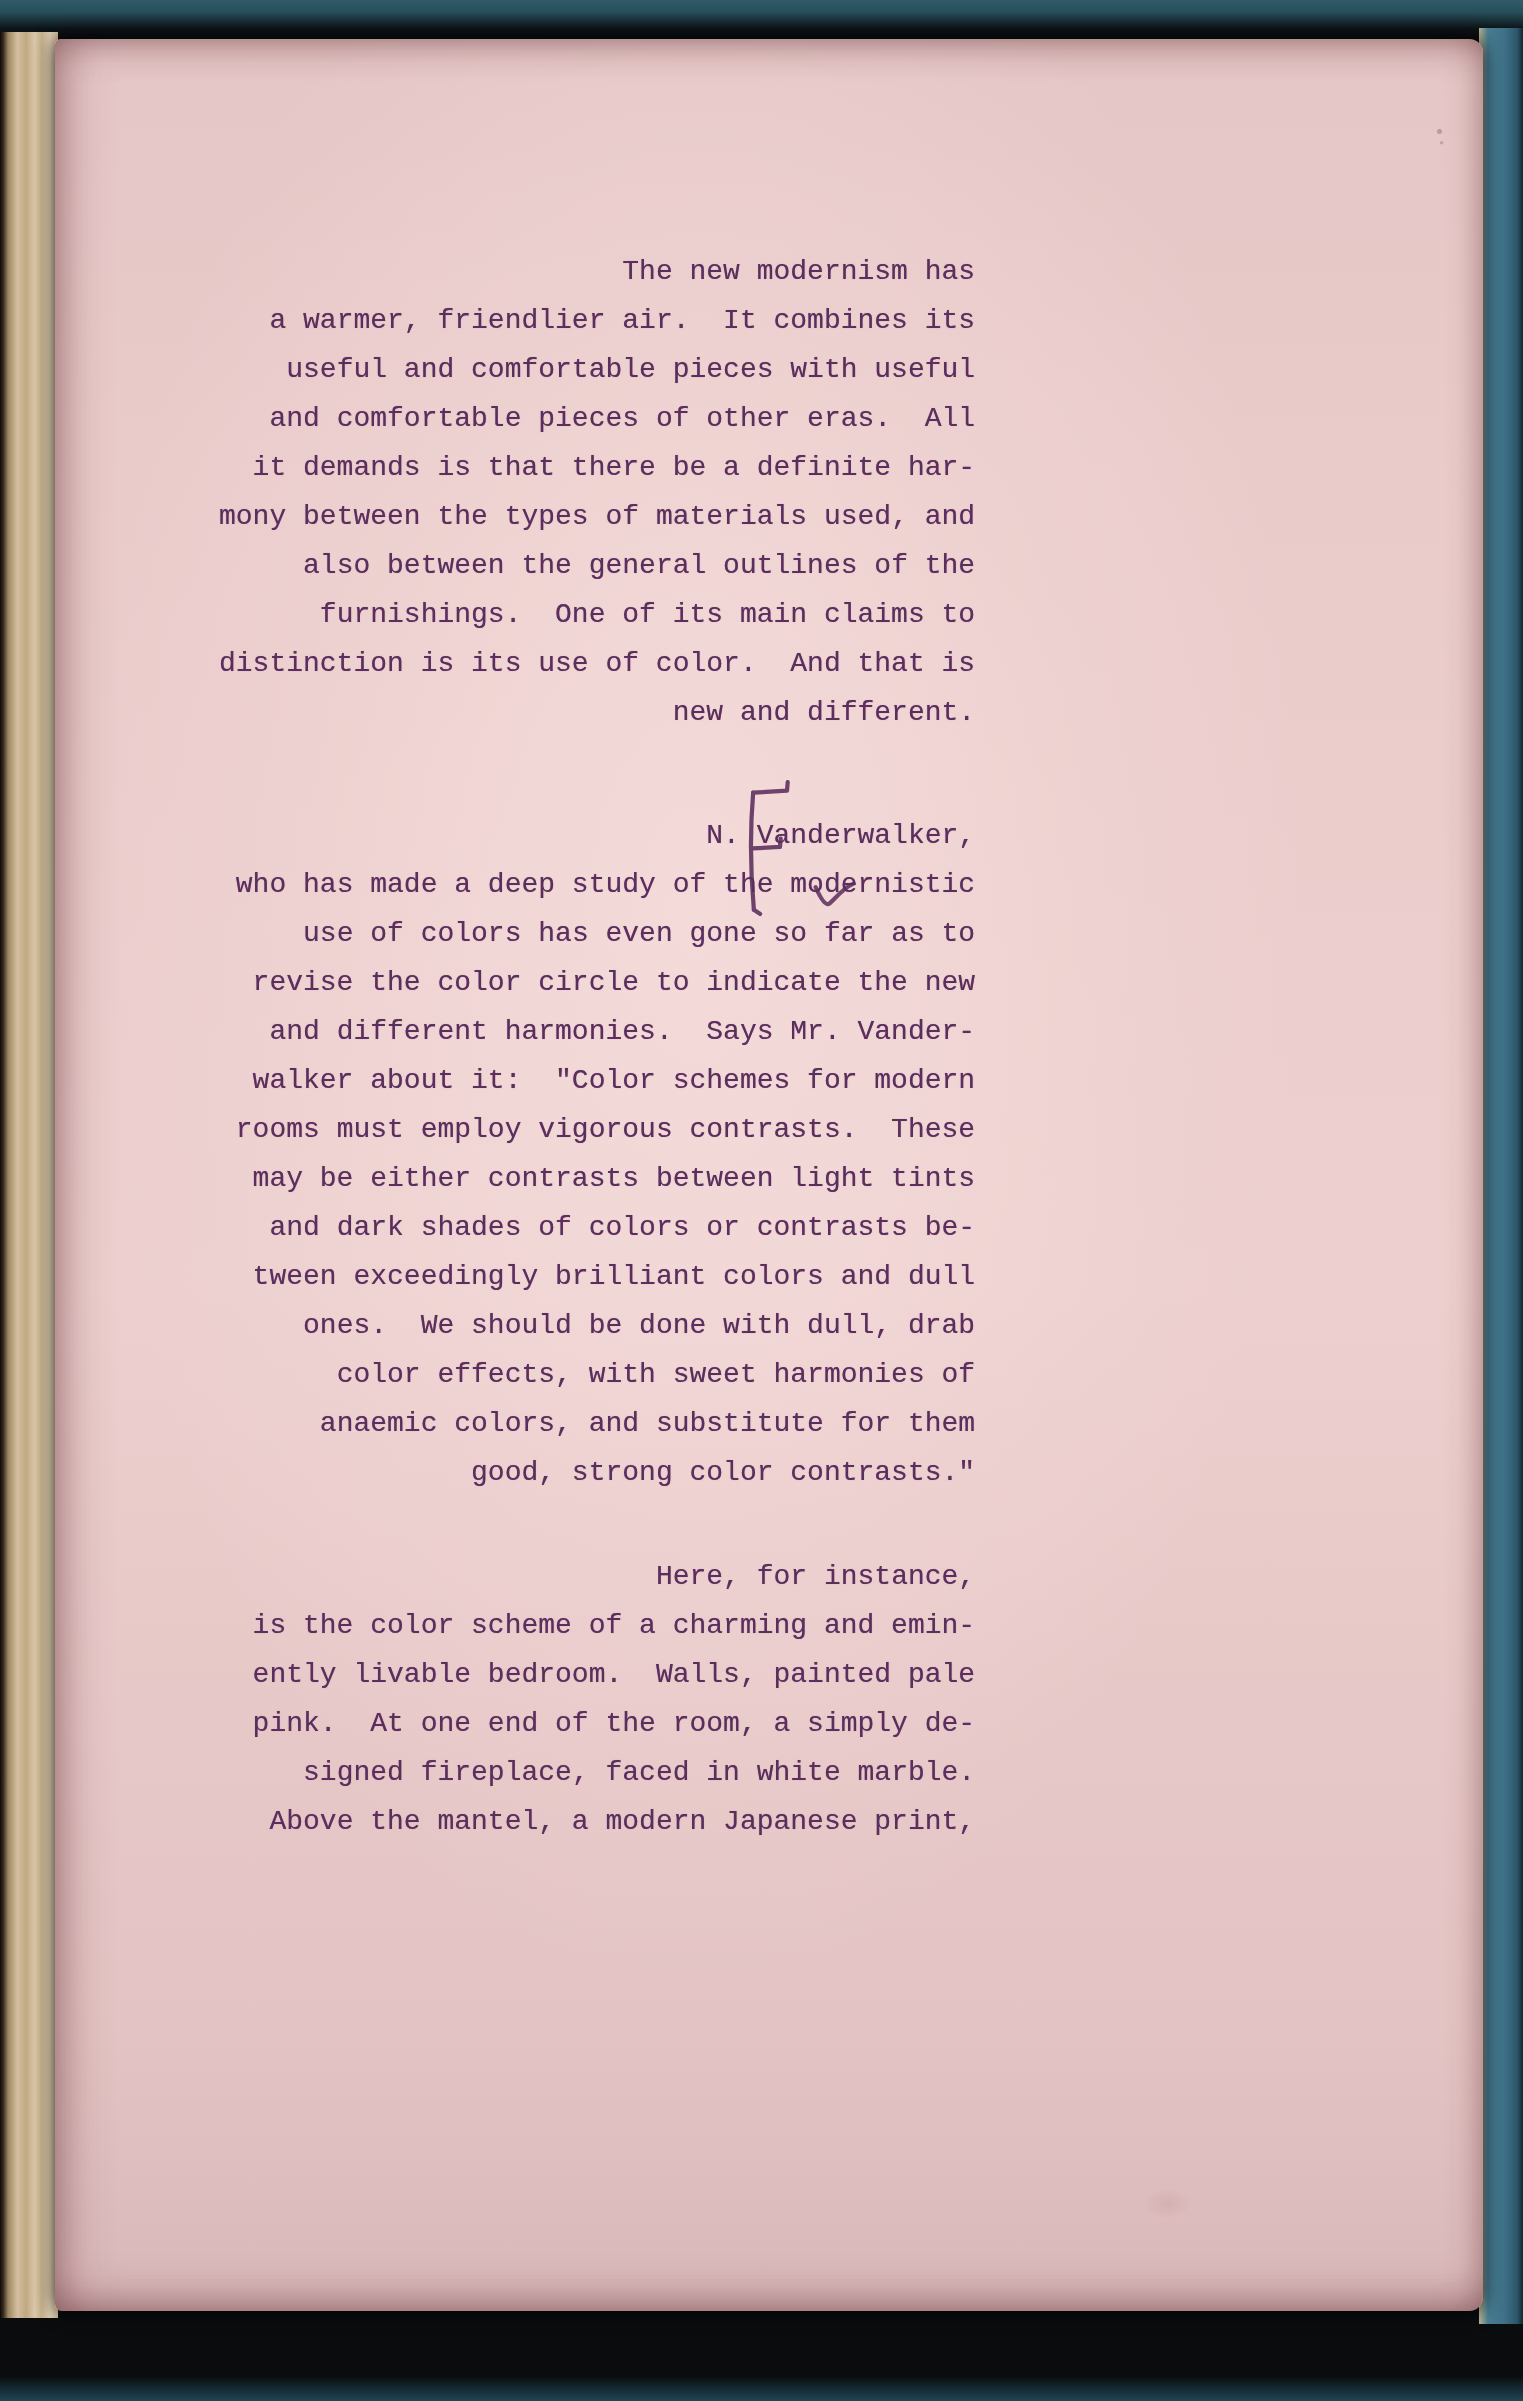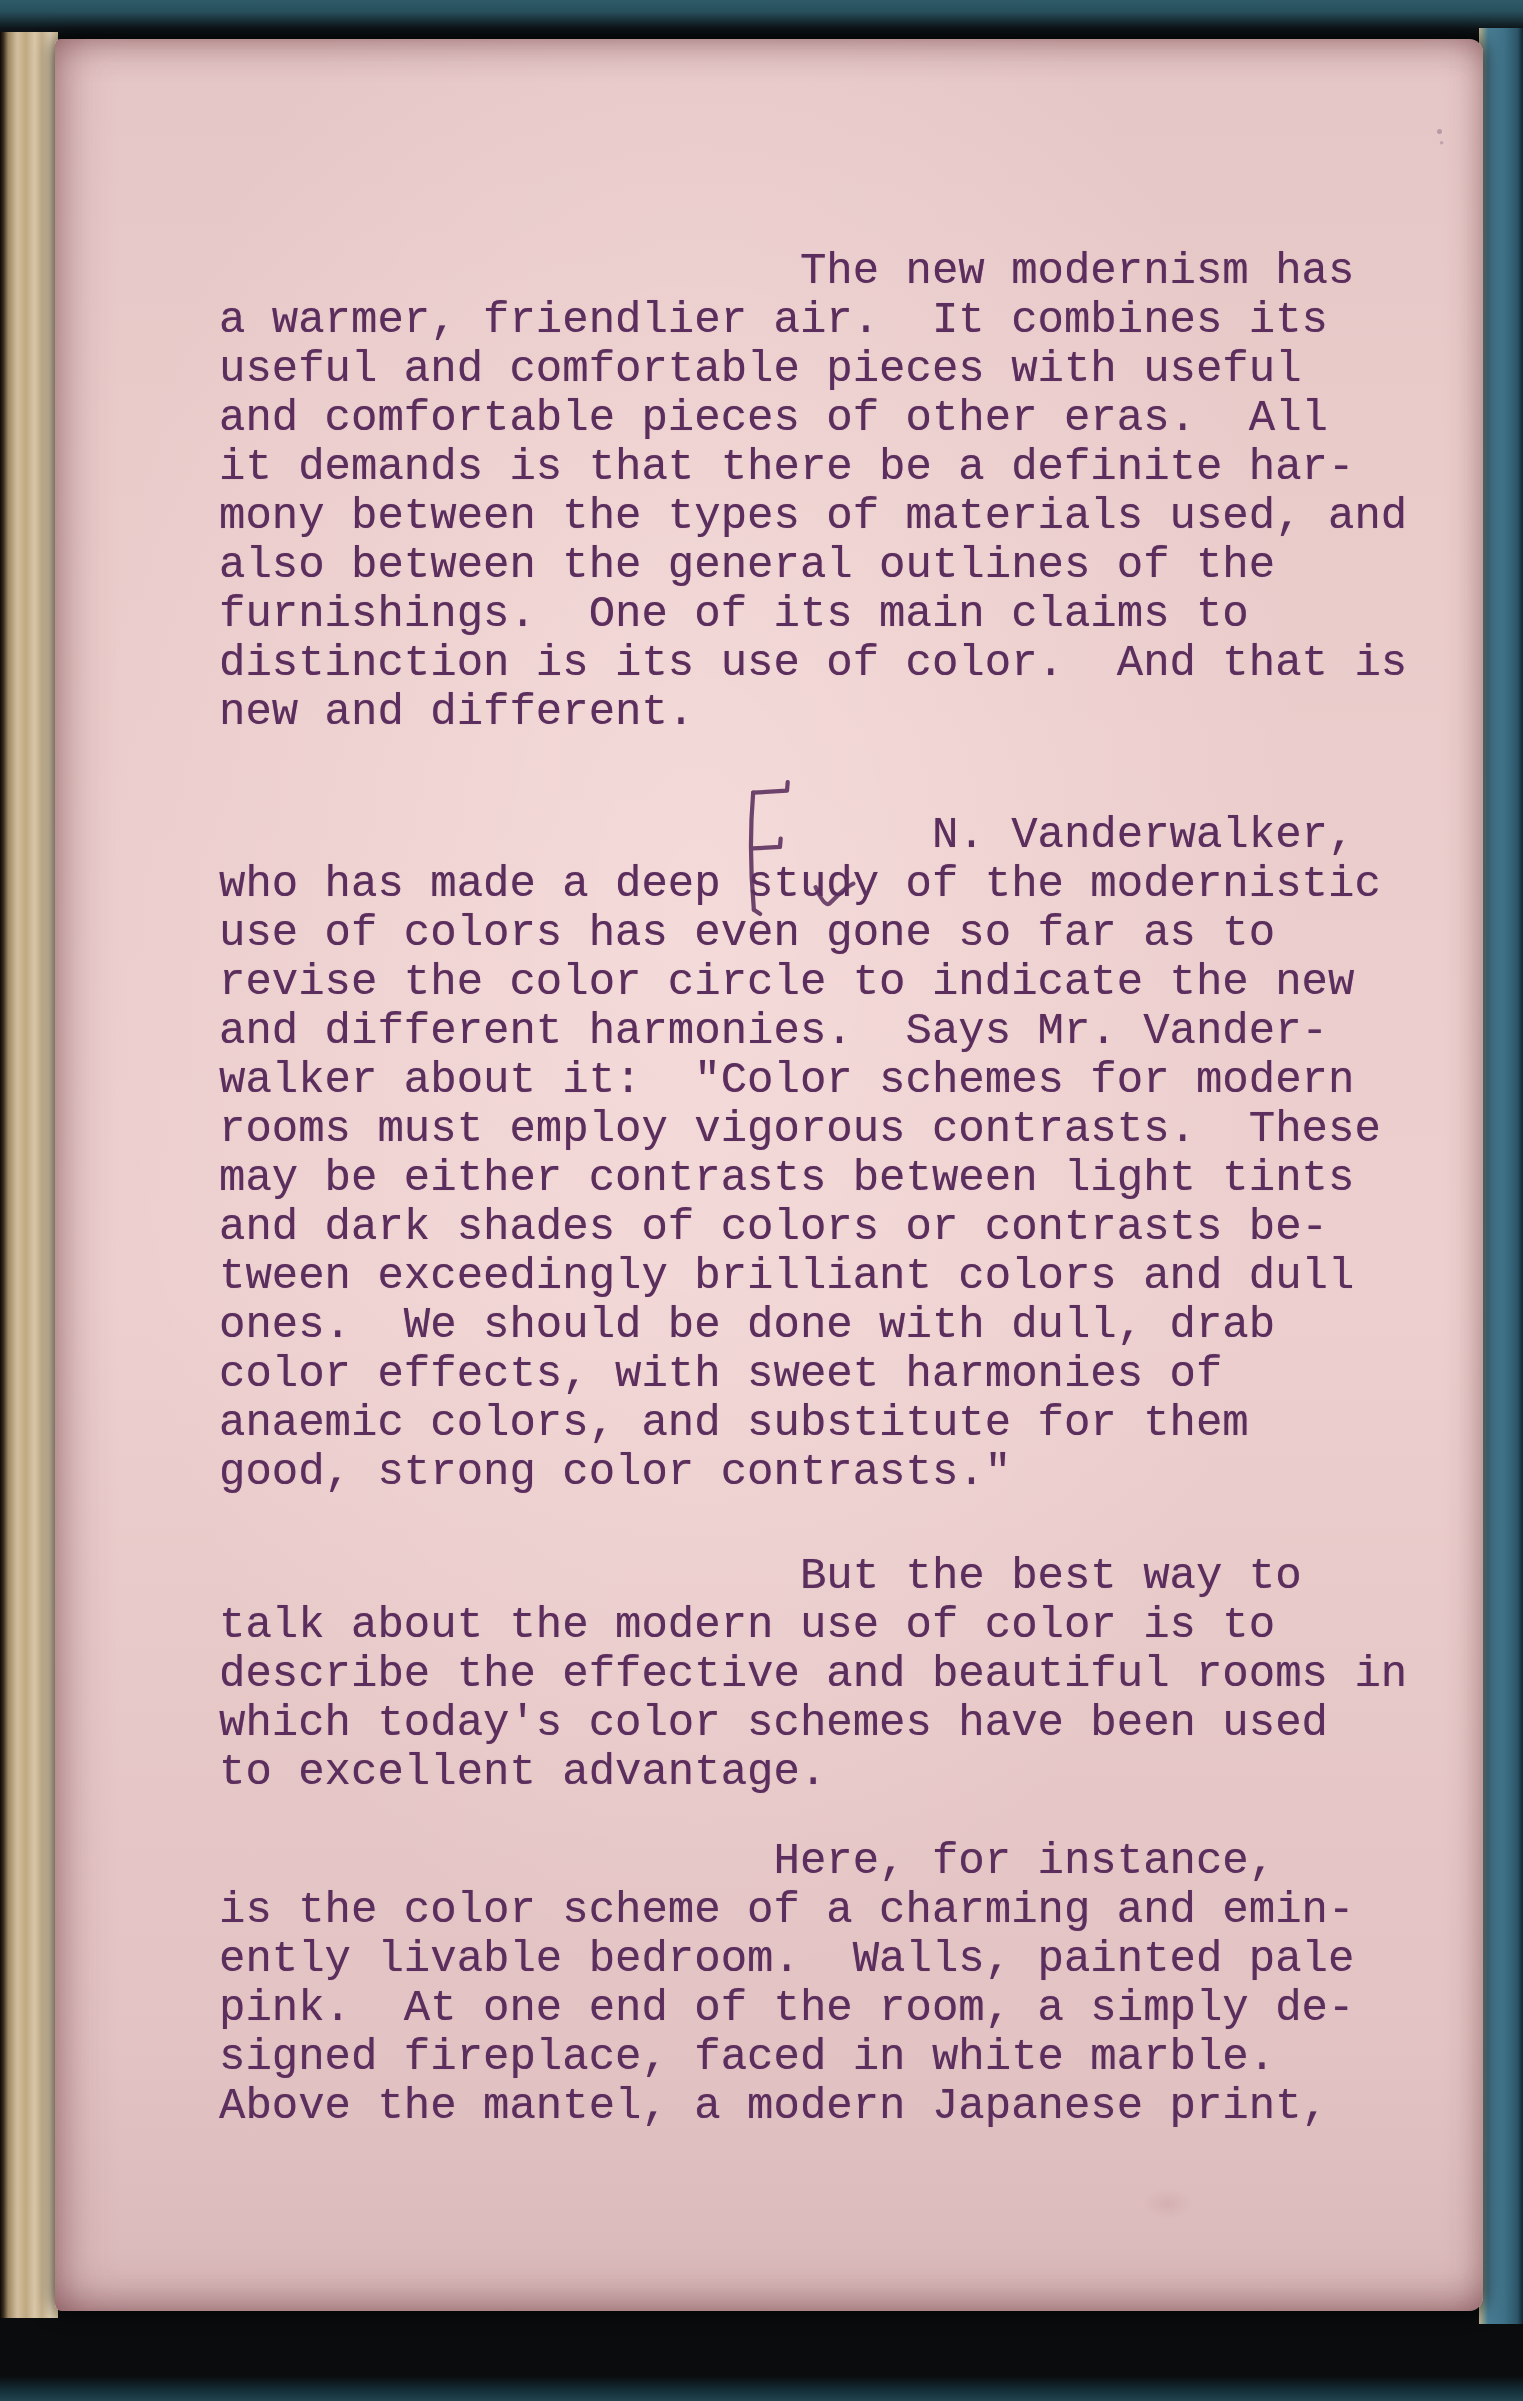--- a/index.html
+++ b/index.html
@@ -46,23 +46,24 @@
       inset 0 -24px 46px -21px rgba(100, 50, 55, 0.5),
       0 0 20px rgba(0,0,0,0.85);
   }
   .text-block {
     position: absolute; left: 164px; top: 208px;
     color: var(--ink);
   }
   .para {
     margin: 0;
     font-family: "Liberation Mono", "DejaVu Sans Mono", monospace;
-    font-size: 44px; line-height: 49px;
+    font-size: 28px; line-height: 49px;
     white-space: pre;
     text-shadow: 0 0 0.7px rgba(91, 46, 93, 0.55);
+    text-align: right;
   }
   .text-block .para:nth-of-type(2) { margin-top: 74px; }
   .text-block .para:nth-of-type(3) { margin-top: 55px; }
   .text-block .para:nth-of-type(4) { margin-top: 40px; }
   .u {
     text-decoration-thickness: 2.8px;
     text-underline-offset: 6.3px;
   }
   .f-mark {
     position: absolute; left: 677px; top: 741px;
@@ -117,26 +118,20 @@
 walker about it:  "Color schemes for modern
 rooms must employ vigorous contrasts.  These
 may be either contrasts between light tints
 and dark shades of colors or contrasts be-
 tween exceedingly brilliant colors and dull
 ones.  We should be done with dull, drab
 color effects, with sweet harmonies of
 anaemic colors, and substitute for them
 good, strong color contrasts."
 </pre>
-      <pre class="para">                      But the best way to
-talk about the modern use of color is to
-describe the effective and beautiful rooms in
-which today's color schemes have been used
-to excellent advantage.
-</pre>
       <pre class="para">                     Here, for instance,
 is the color scheme of a charming and emin-
 ently livable bedroom.  Walls, painted pale
 pink.  At one end of the room, a simply de-
 signed fireplace, faced in white marble.
 Above the mantel, a modern Japanese print,
 </pre>
     </div>
 
   <svg class="f-mark" viewBox="0 0 95 200" xmlns="http://www.w3.org/2000/svg">

